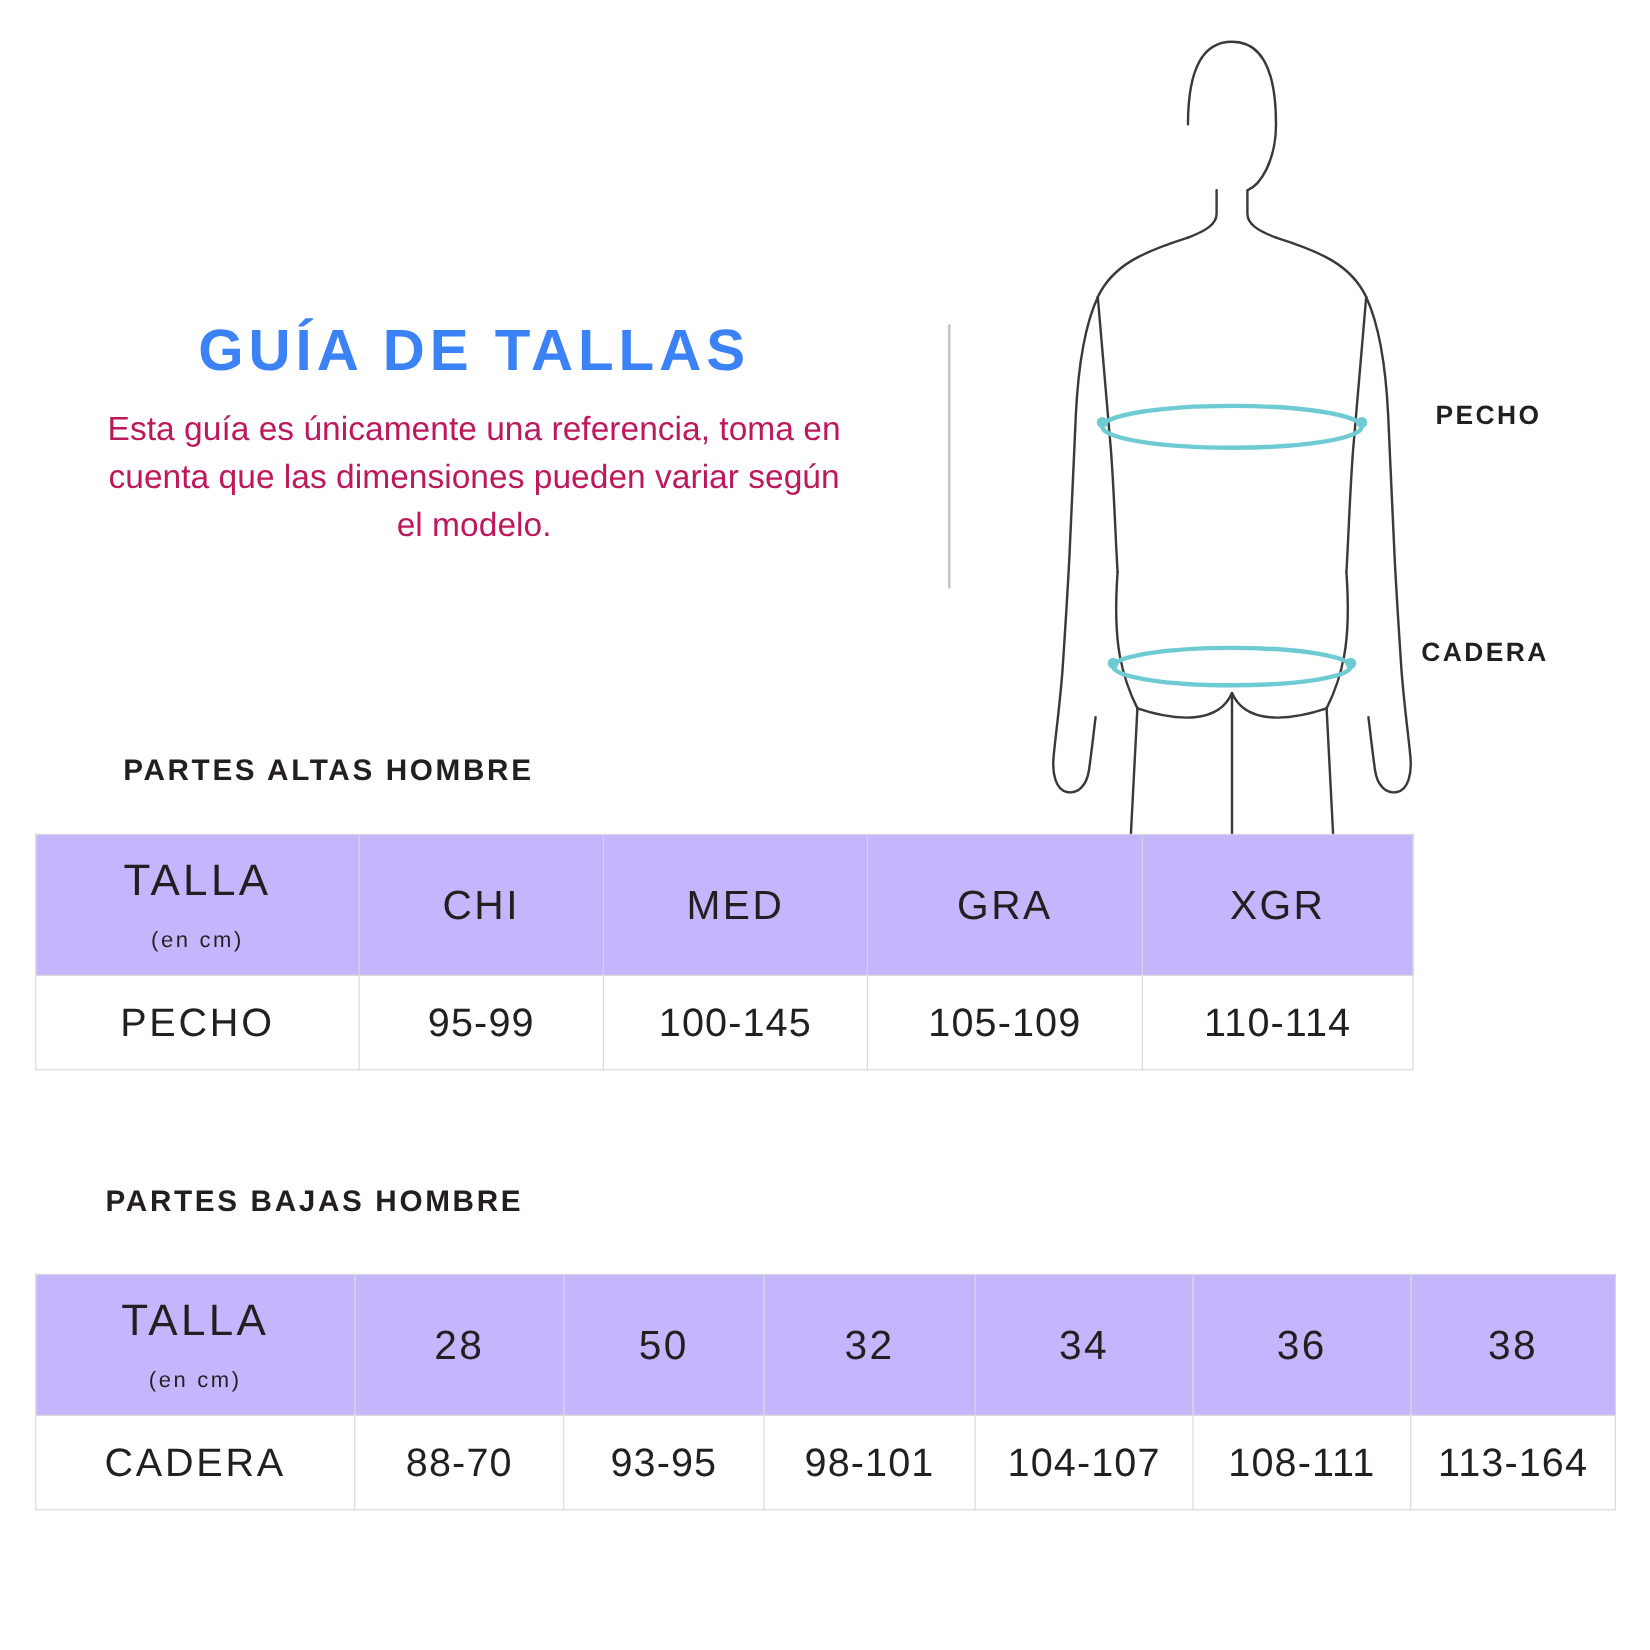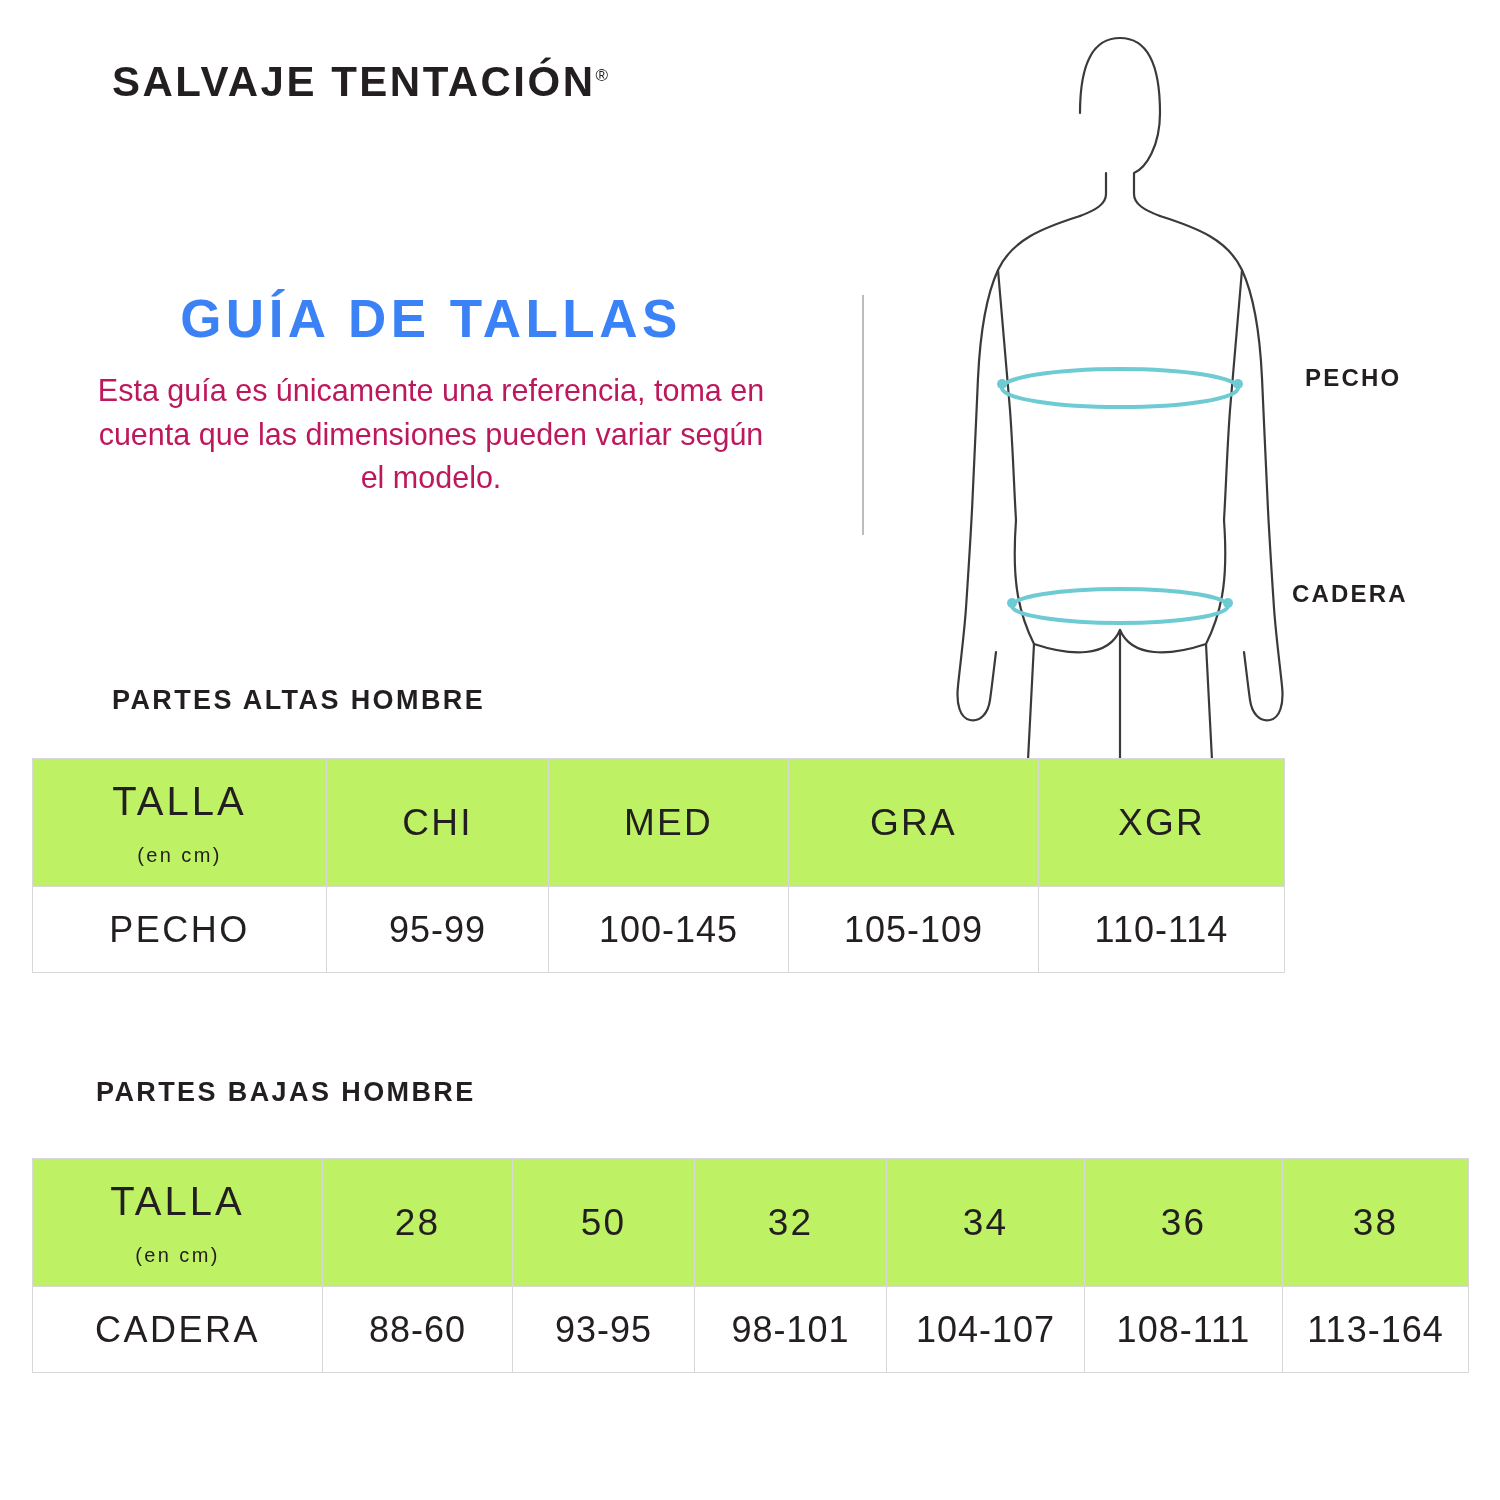--- a/index.html
+++ b/index.html
@@ -110,21 +110,21 @@
   table.t1 { left: 32px; top: 758px; width: 1252px; }
   table.t2 { left: 32px; top: 1158px; width: 1436px; }
 
   th, td {
     border: 1px solid #d8d8d8;
     text-align: center;
     vertical-align: middle;
     font-weight: 400;
   }
   thead th {
-    background: #bef264;
+    background: #c4b5fd;
     height: 128px;
     font-size: 37px;
     letter-spacing: 2.2px;
     color: #231f20;
     font-weight: 400;
   }
   thead th.talla-head { font-size: 40px; letter-spacing: 3px; }
   .talla-sub {
     display: block;
     font-size: 20px;
@@ -138,21 +138,20 @@
     color: #231f20;
     background: #ffffff;
   }
   tbody td.rowlabel { letter-spacing: 2.5px; }
 </style>
 </head>
 <body>
 
 <div class="page">
 
-  <div class="brand"><span>SALVAJE TENTACIÓN</span><span class="reg">®</span></div>
 
   <div class="intro">
     <h1>GUÍA DE TALLAS</h1>
     <p>Esta guía es únicamente una referencia, toma en cuenta que las dimensiones pueden variar según el modelo.</p>
   </div>
 
   <div class="divider"></div>
 
   <div class="figure">
     <svg width="380" height="760" viewBox="0 0 380 760">
@@ -247,21 +246,21 @@
         <th>50</th>
         <th>32</th>
         <th>34</th>
         <th>36</th>
         <th>38</th>
       </tr>
     </thead>
     <tbody>
       <tr>
         <td class="rowlabel">CADERA</td>
-        <td>88-60</td>
+        <td>88-70</td>
         <td>93-95</td>
         <td>98-101</td>
         <td>104-107</td>
         <td>108-111</td>
         <td>113-164</td>
       </tr>
     </tbody>
   </table>
 
 </div>

